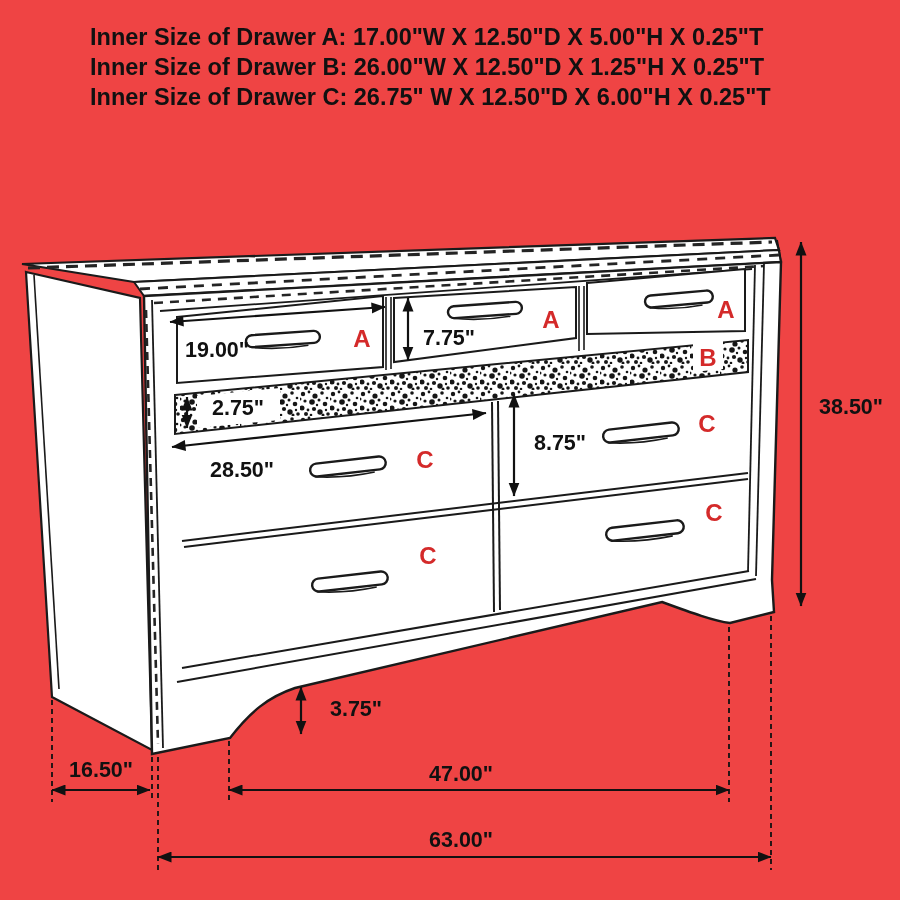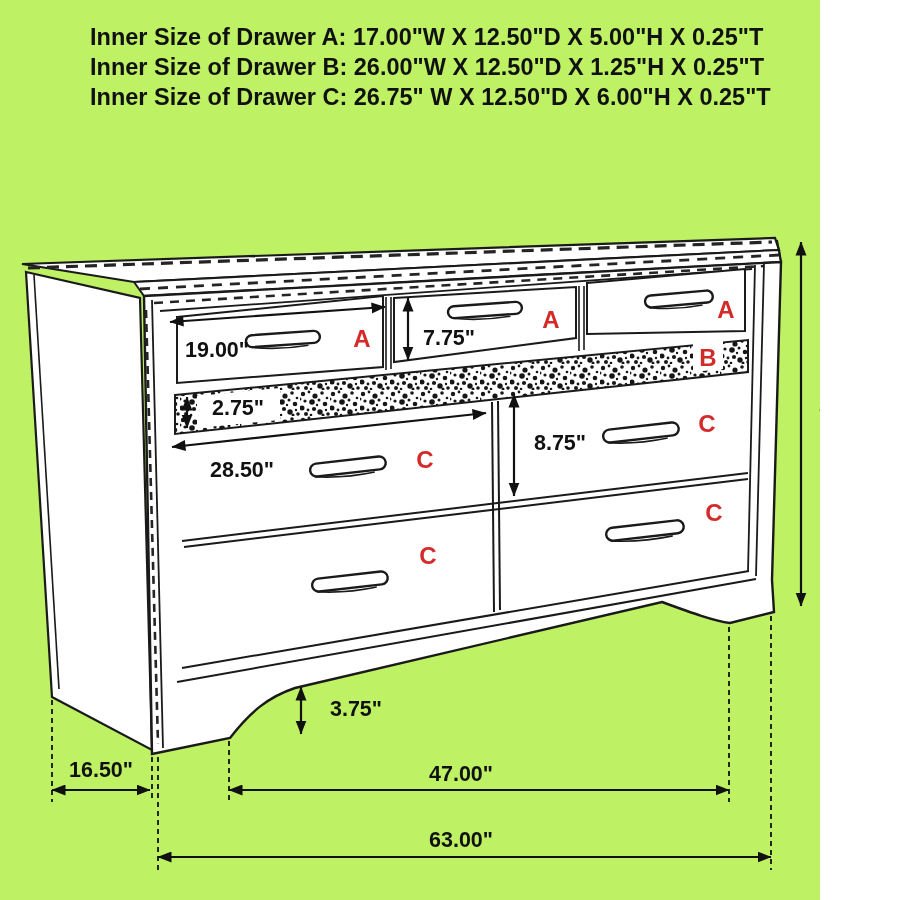--- a/index.html
+++ b/index.html
@@ -1,16 +1,16 @@
 <!DOCTYPE html>
 <html><head>
 <meta charset="utf-8">
 <style>
   html,body{margin:0;padding:0;background:#ffffff;}
-  #stage{position:relative;width:820px;height:900px;background:#bef264;overflow:hidden;
+  #stage{position:relative;width:900px;height:900px;background:#ef4444;overflow:hidden;
          font-family:"Liberation Sans",sans-serif;}
   svg{display:block;}
   .header-text{font-family:"Liberation Sans",sans-serif;font-weight:bold;font-size:23.5px;fill:#111;}
   .dim-text{font-family:"Liberation Sans",sans-serif;font-weight:bold;font-size:21.5px;fill:#111;text-anchor:middle;}
   .red-letter{font-family:"Liberation Sans",sans-serif;font-weight:bold;font-size:24px;fill:#d42a2a;text-anchor:middle;}
   .outline{fill:#ffffff;stroke:#1a1a1a;}
   .iline{fill:none;stroke:#1a1a1a;}
   .hatch{fill:none;stroke:#242424;}
   .dim{stroke:#111;stroke-width:2.2;fill:none;}
   .ext{stroke:#111;stroke-width:1.8;fill:none;stroke-dasharray:5 4;}

